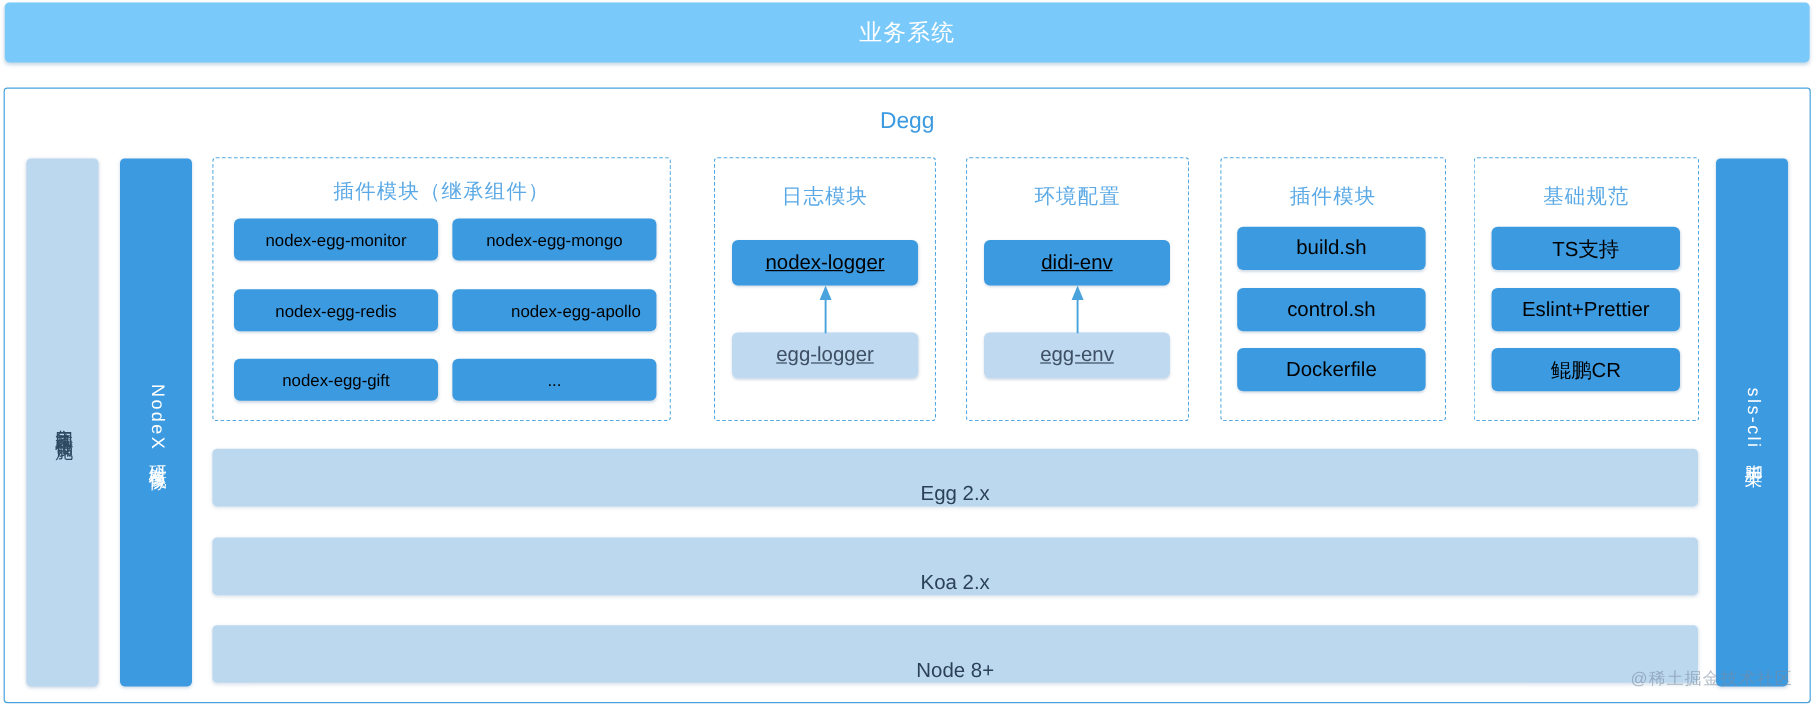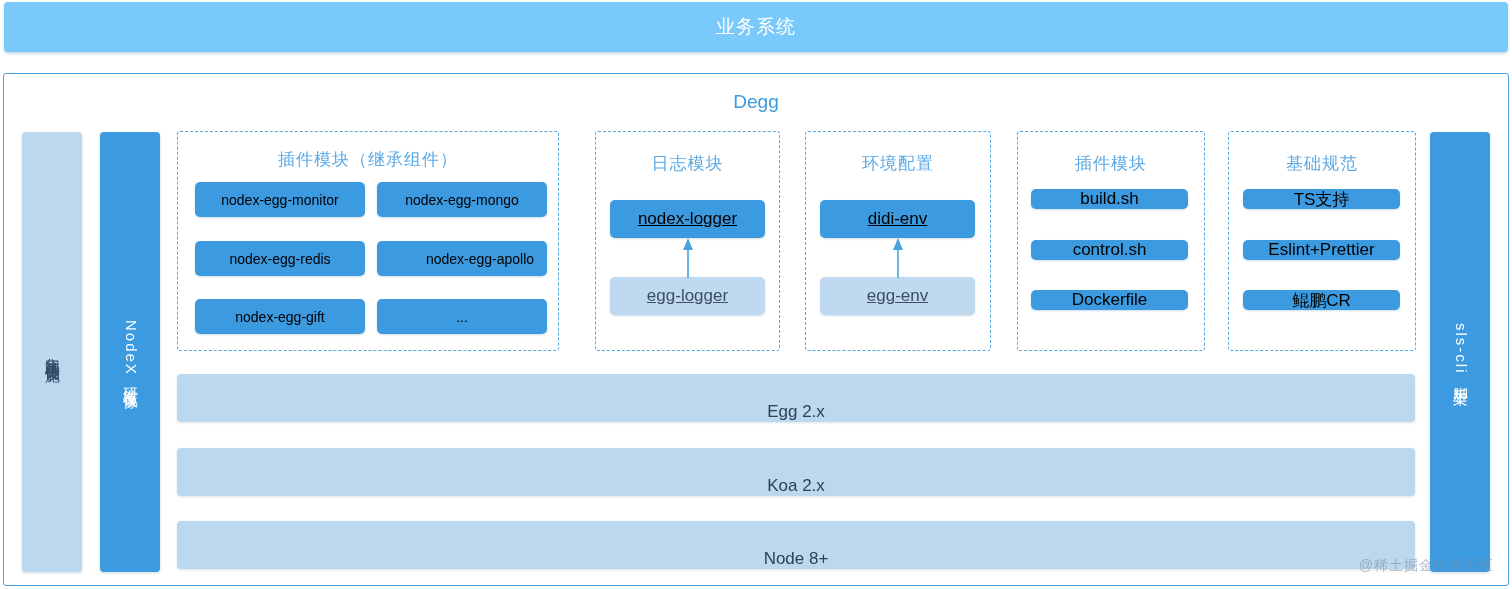--- a/index.html
+++ b/index.html
@@ -158,21 +158,21 @@
   #p-egg-env      { left: 820px; top: 277px; }
 
   
   .arrow {
     position: absolute;
     width: 12px;
     height: 40px;
   }
 
   
-  .pill-lg { width: 157px; height: 20px; font-size: 17px; }
+  .pill-lg { width: 157px; height: 36px; font-size: 17px; }
   #p-build-sh   { left: 1031px; top: 189px; }
   #p-control-sh { left: 1031px; top: 240px; }
   #p-dockerfile { left: 1031px; top: 290px; }
   #p-ts         { left: 1243px; top: 189px; }
   #p-eslint     { left: 1243px; top: 240px; }
   #p-kunpeng    { left: 1243px; top: 290px; }
 
   
   .layer {
     position: absolute;

